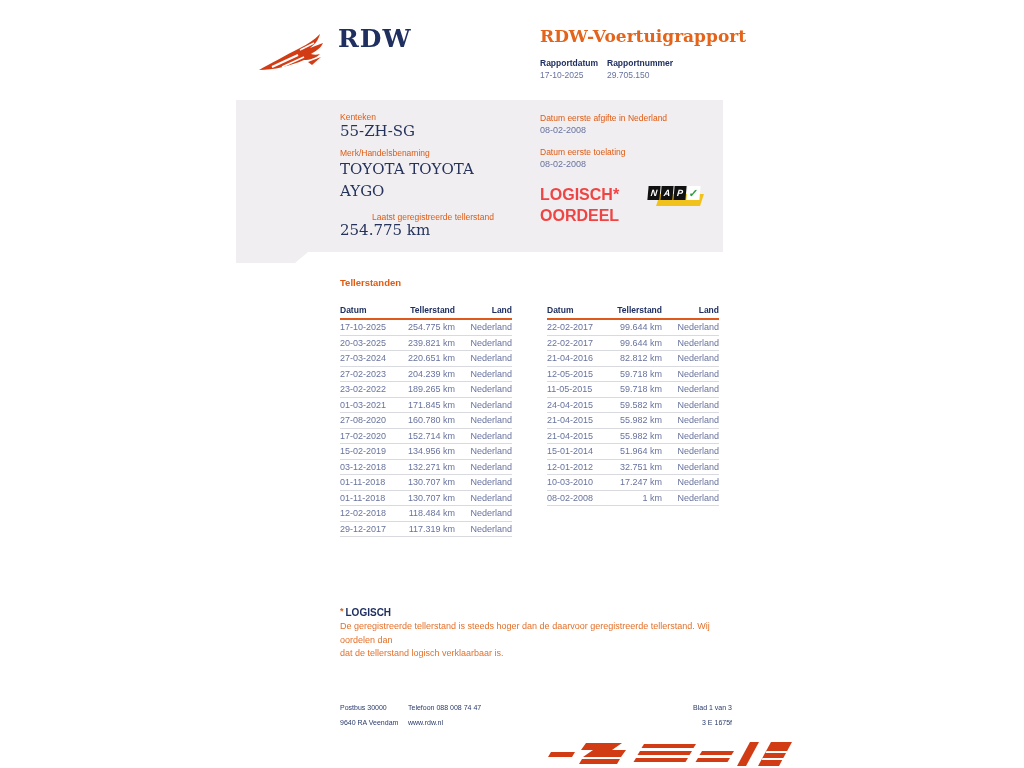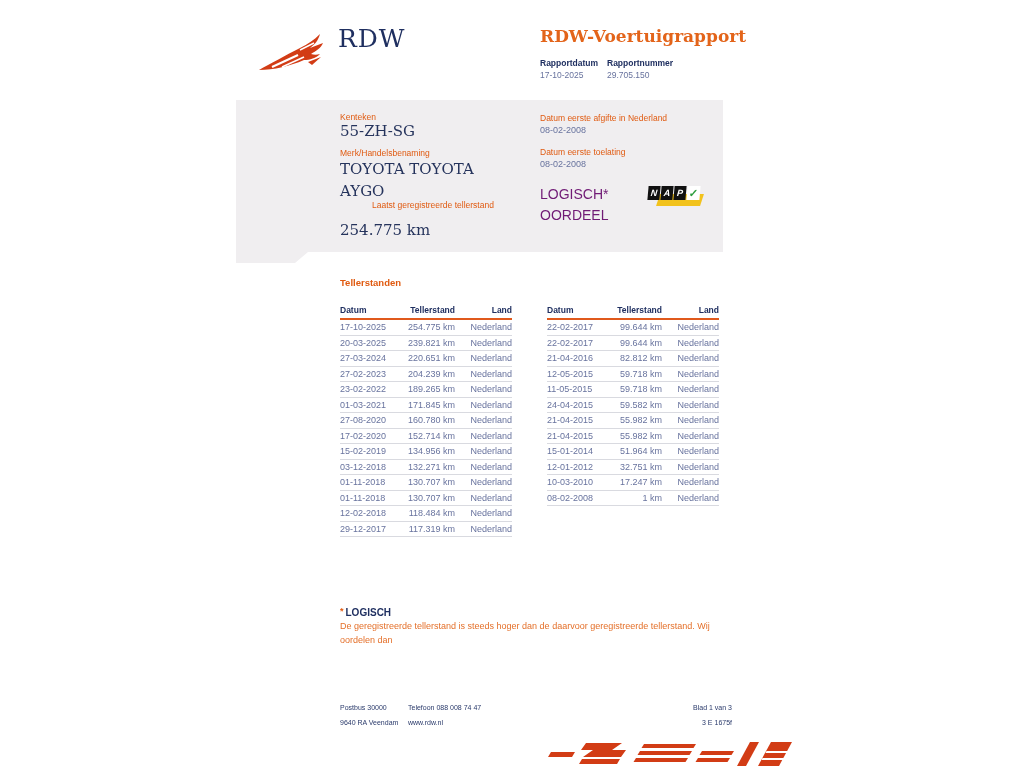--- a/index.html
+++ b/index.html
@@ -2,48 +2,48 @@
 <html><head>
 <meta charset="utf-8">
 <style>
   html,body{margin:0;padding:0;background:#ffffff;}
   #page{position:relative;width:1024px;height:768px;background:#ffffff;overflow:hidden;
         font-family:"Liberation Sans",sans-serif;}
   .abs{position:absolute;}
 
   
   #logo-wing{left:256px;top:28px;width:80px;height:45px;}
-  #logo-text{left:338px;top:24px;font-family:"DejaVu Serif",serif;font-weight:normal;
+  #logo-text{left:338px;top:24px;font-family:"DejaVu Serif",serif;font-weight:bold;
              font-size:25px;color:#1f2f60;letter-spacing:1px;}
   #doc-title{left:540px;top:26px;font-family:"DejaVu Serif",serif;font-weight:bold;
              font-size:17px;color:#e3641a;}
   .meta-label{font-size:8.5px;font-weight:bold;color:#1f2f60;}
   .meta-value{font-size:8.5px;color:#68739e;}
   #rapportdatum-label{left:540px;top:58px;}
   #rapportdatum-value{left:540px;top:70px;}
   #rapportnummer-label{left:607px;top:58px;}
   #rapportnummer-value{left:607px;top:70px;}
 
   
   #vehicle-panel{left:236px;top:100px;width:487px;height:163px;background:#f0eef0;
      clip-path:polygon(0 0,487px 0,487px 152px,72px 152px,59px 163px,0 163px);}
   .panel-label{font-size:8.5px;font-weight:normal;color:#e05a10;}
   .panel-value-serif{font-family:"DejaVu Serif",serif;font-size:15px;color:#25335c;}
   .panel-value-sans{font-size:9px;color:#68739e;}
   #kenteken-label{left:340px;top:112px;}
   #kenteken-value{left:340px;top:122px;}
   #merk-label{left:340px;top:148px;}
   #merk-value{left:340px;top:158px;width:150px;line-height:22px;}
-  #tellerstand-label{left:340px;top:200px;padding-left:32px;}
+  #tellerstand-label{left:340px;top:212px;padding-left:32px;}
   #tellerstand-value{left:340px;top:221px;}
   #afgifte-label{left:540px;top:113px;}
   #afgifte-value{left:540px;top:125px;}
   #toelating-label{left:540px;top:147px;}
   #toelating-value{left:540px;top:159px;}
-  #oordeel{left:540px;top:184px;font-size:14px;font-weight:normal;color:#701a75;line-height:21px;}
+  #oordeel{left:540px;top:184px;font-size:16px;font-weight:bold;color:#ef4444;line-height:21px;}
 
   
   #nap-logo{left:648px;top:185px;width:54px;height:26px;}
   #nap-yellow{position:absolute;left:10px;top:9px;width:44px;height:12px;background:#f2c21c;
               transform:skewX(-18deg);}
   .nap-tile{position:absolute;top:1px;width:12px;height:14px;background:#111111;color:#ffffff;
             font-size:9px;font-weight:bold;font-style:italic;text-align:center;line-height:14px;
             transform:skewX(-5deg);}
   #nap-tile-n{left:0px;} #nap-tile-a{left:13px;} #nap-tile-p{left:26px;}
   #nap-check{position:absolute;left:39px;top:1px;width:13px;height:14px;background:#ffffff;
@@ -289,20 +289,21 @@
           <td class="r">Nederland</td>
         </tr>
       </tbody>
   </table>
 
   <div id="footnote-title" class="abs">
     <span class="star">*</span><span>LOGISCH</span>
   </div>
   <div id="footnote-body" class="abs">
     <div>De geregistreerde tellerstand is steeds hoger dan de daarvoor geregistreerde tellerstand. Wij oordelen dan</div>
+    <div>dat de tellerstand logisch verklaarbaar is.</div>
   </div>
 
   <div id="footer-address" class="abs footer-text">
     <div>Postbus 30000</div>
     <div>9640 RA Veendam</div>
   </div>
   <div id="footer-contact" class="abs footer-text">
     <div>Telefoon 088 008 74 47</div>
     <div>www.rdw.nl</div>
   </div>

